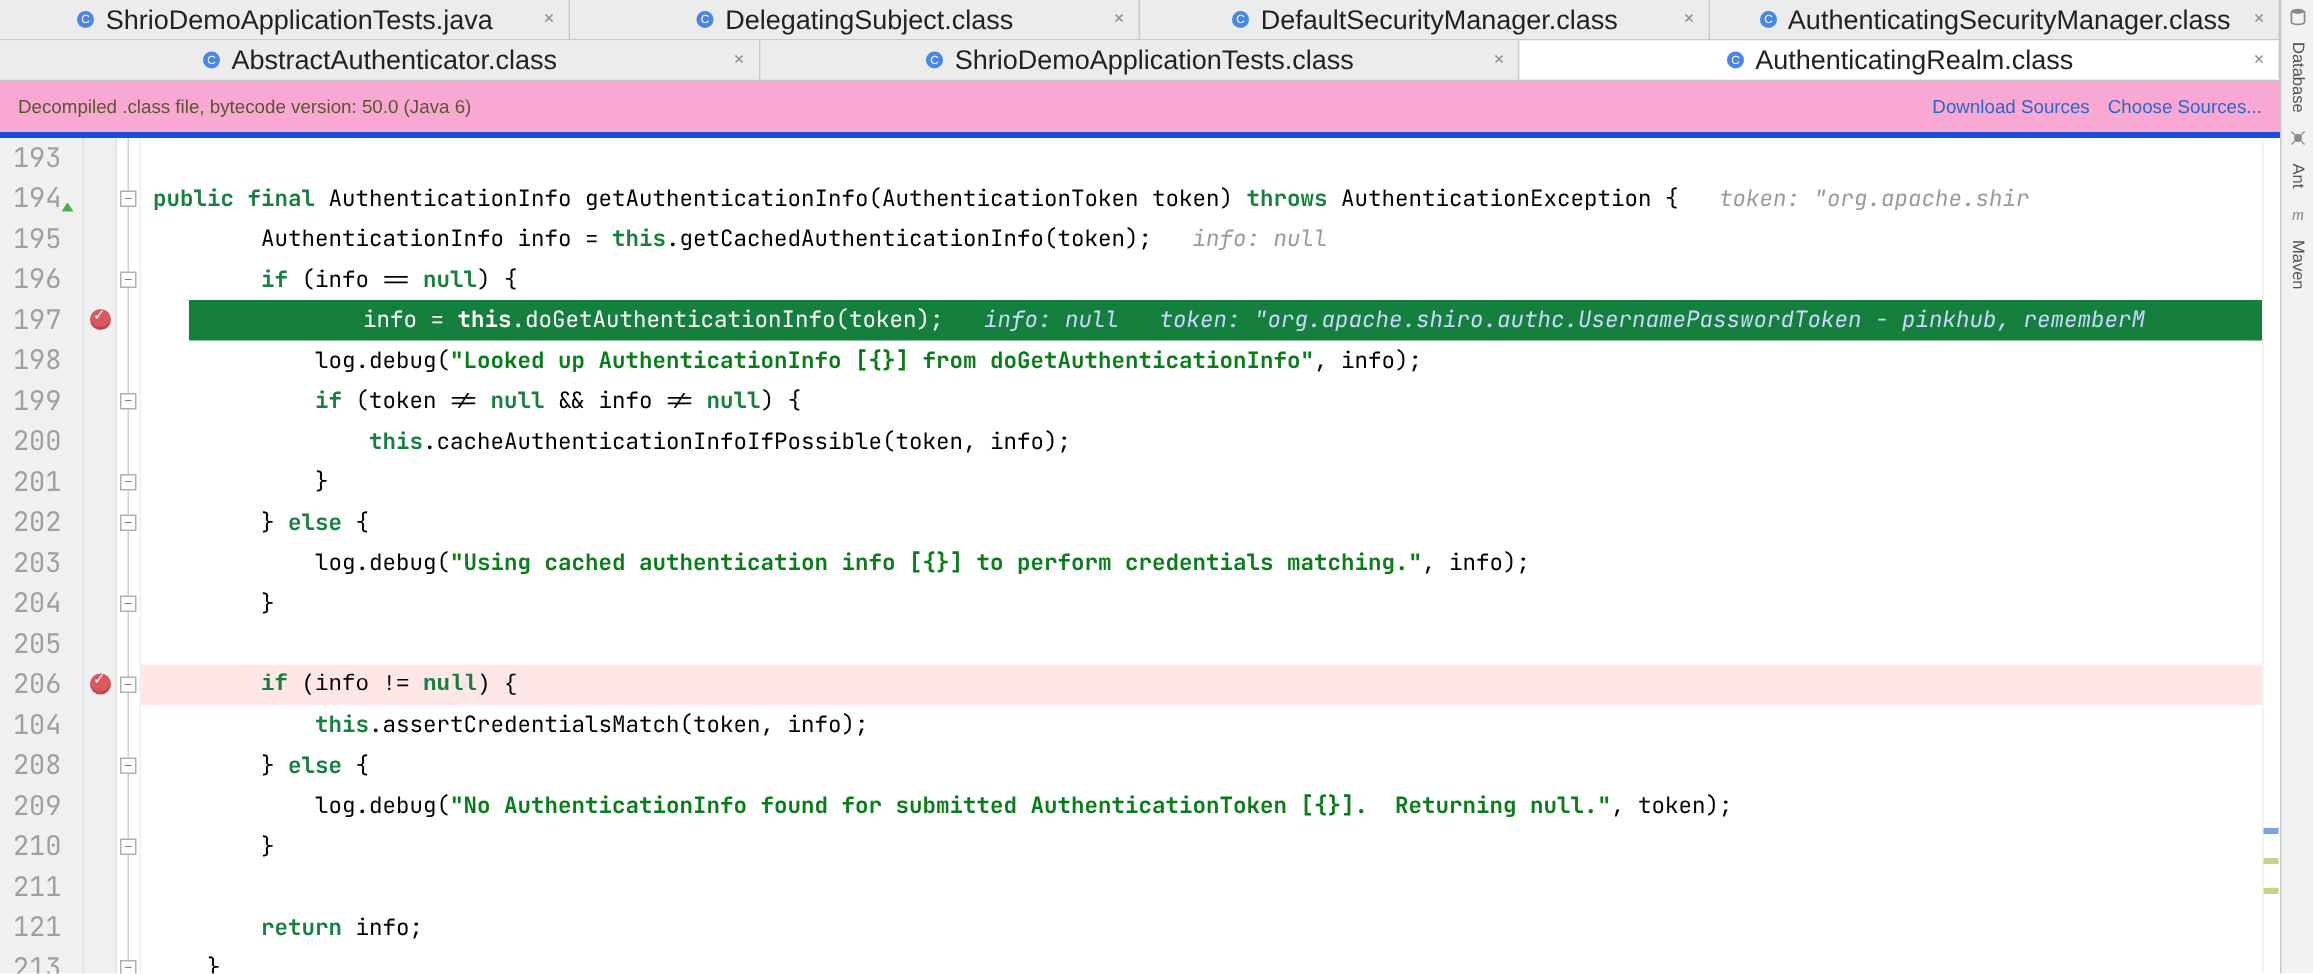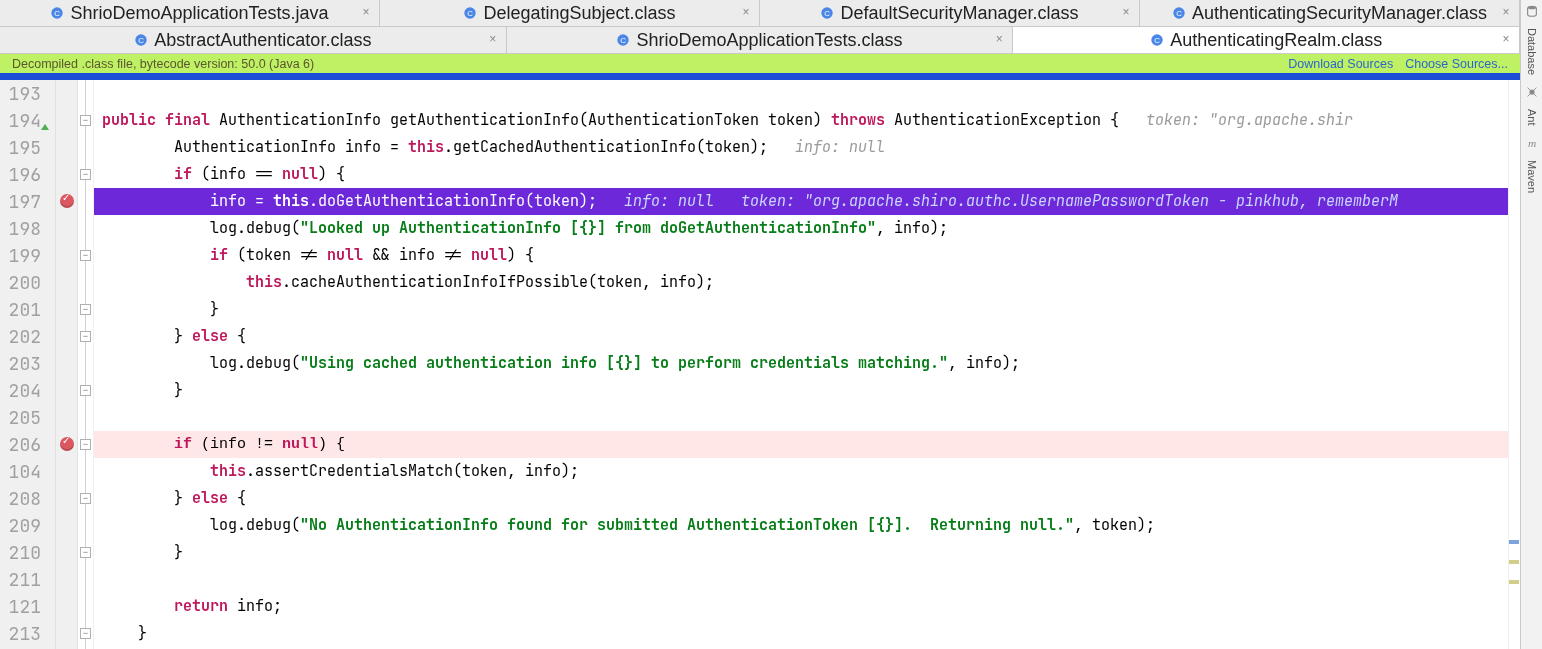--- a/index.html
+++ b/index.html
@@ -12,39 +12,39 @@
 
   
   .tab-row { display: flex; border-bottom: 1px solid #c9c9c9; background: #ececec; }
   .tab { flex: 1 1 0; display:flex; align-items:center; justify-content:center; gap:6px; height:26px; border-right:1px solid #c9c9c9; position:relative; cursor:pointer; background:#ececec; min-width:0; padding: 0 18px; }
   .tab.active { background:#fff; }
   .tab-label { font-size:18px; color:#222; white-space:nowrap; overflow:hidden; text-overflow:ellipsis; }
   .tab-close { position:absolute; right:6px; top:5px; width:14px; height:14px; color:#888; font-size:12px; line-height:14px; text-align:center; }
   .tab-icon { width:14px; height:14px; flex:0 0 auto; }
 
   
-  .notice { display:flex; align-items:center; height:26px; background:#bef264; border-bottom:7px solid #1d4ed8; padding:0 12px; font-size:12.5px; color:#5b5630; }
+  .notice { display:flex; align-items:center; height:39px; background:#f9a8d4; border-bottom:4px solid #1d4ed8; padding:0 12px; font-size:12.5px; color:#5b5630; }
   .notice .spacer { flex:1 1 auto; }
   .notice a { color:#2d66c9; text-decoration:none; margin-left:12px; cursor:pointer; }
 
   
   .editor-wrap { flex:1 1 auto; display:flex; min-height:0; position:relative; }
   .gutter { width:56px; background:#f0f0f0; border-right:1px solid #e0e0e0; font-family: "JetBrains Mono","Consolas",monospace; font-size:18px; color:#a0a0a0; text-align:right; padding-right:14px; position:relative;}
   .gutter .ln { height:27px; line-height:27px; position:relative;}
   .bp-col { width:22px; background:#f0f0f0; border-right:1px solid #e0e0e0; position:relative;}
   .bp { position:absolute; left:4px; width:14px; height:14px; border-radius:50%; background:#db5860; box-shadow: inset 0 -2px 0 rgba(0,0,0,.15);}
   .bp.check::after{ content:"✓"; position:absolute; left:2px; top:-2px; font-size:10px; color:#fff;}
   .fold-col { width:16px; background:#fff; border-right:1px solid #f0f0f0; position:relative;}
   .fold-line { position:absolute; left:7px; width:1px; background:#d0d0d0;}
   .fold-mark { position:absolute; left:2px; width:11px; height:11px; border:1px solid #b0b0b0; background:#fff; font-size:9px; line-height:9px; text-align:center; color:#777; cursor:pointer;}
   .code { flex:1 1 auto; font-family:"JetBrains Mono","Consolas",monospace; font-size:15px; line-height:27px; white-space:pre; overflow:hidden; position:relative; color:#000;}
   .code .row { height:27px; padding-left:8px; position:relative;}
-  .code .row.hl-exec { background:#6d28d9; color:#fff; }
+  .code .row.hl-exec { background:#15803d; color:#fff;margin-left:32px; }
   .code .row.hl-bp   { background:#ffe7e7;font-family:Liberation Mono, monospace; }
-  .kw { color:#be185d; font-weight:bold; }
+  .kw { color:#15803d; font-weight:bold; }
   .str { color:#067d17; font-weight:bold; }
   .hint { color:#9a9a9a; font-style:italic; }
   .row.hl-exec .hint { color:#c9d7ff; }
   .row.hl-exec .kw, .row.hl-exec .kw-light { color:#fff; }
   .stripe { position:absolute; right:0; top:0; width:12px; height:100%; background:#fff; border-left:1px solid #eee;}
   .stripe-mark { position:absolute; right:1px; width:10px; height:4px;}
 </style>
 </head>
 <body>
 

